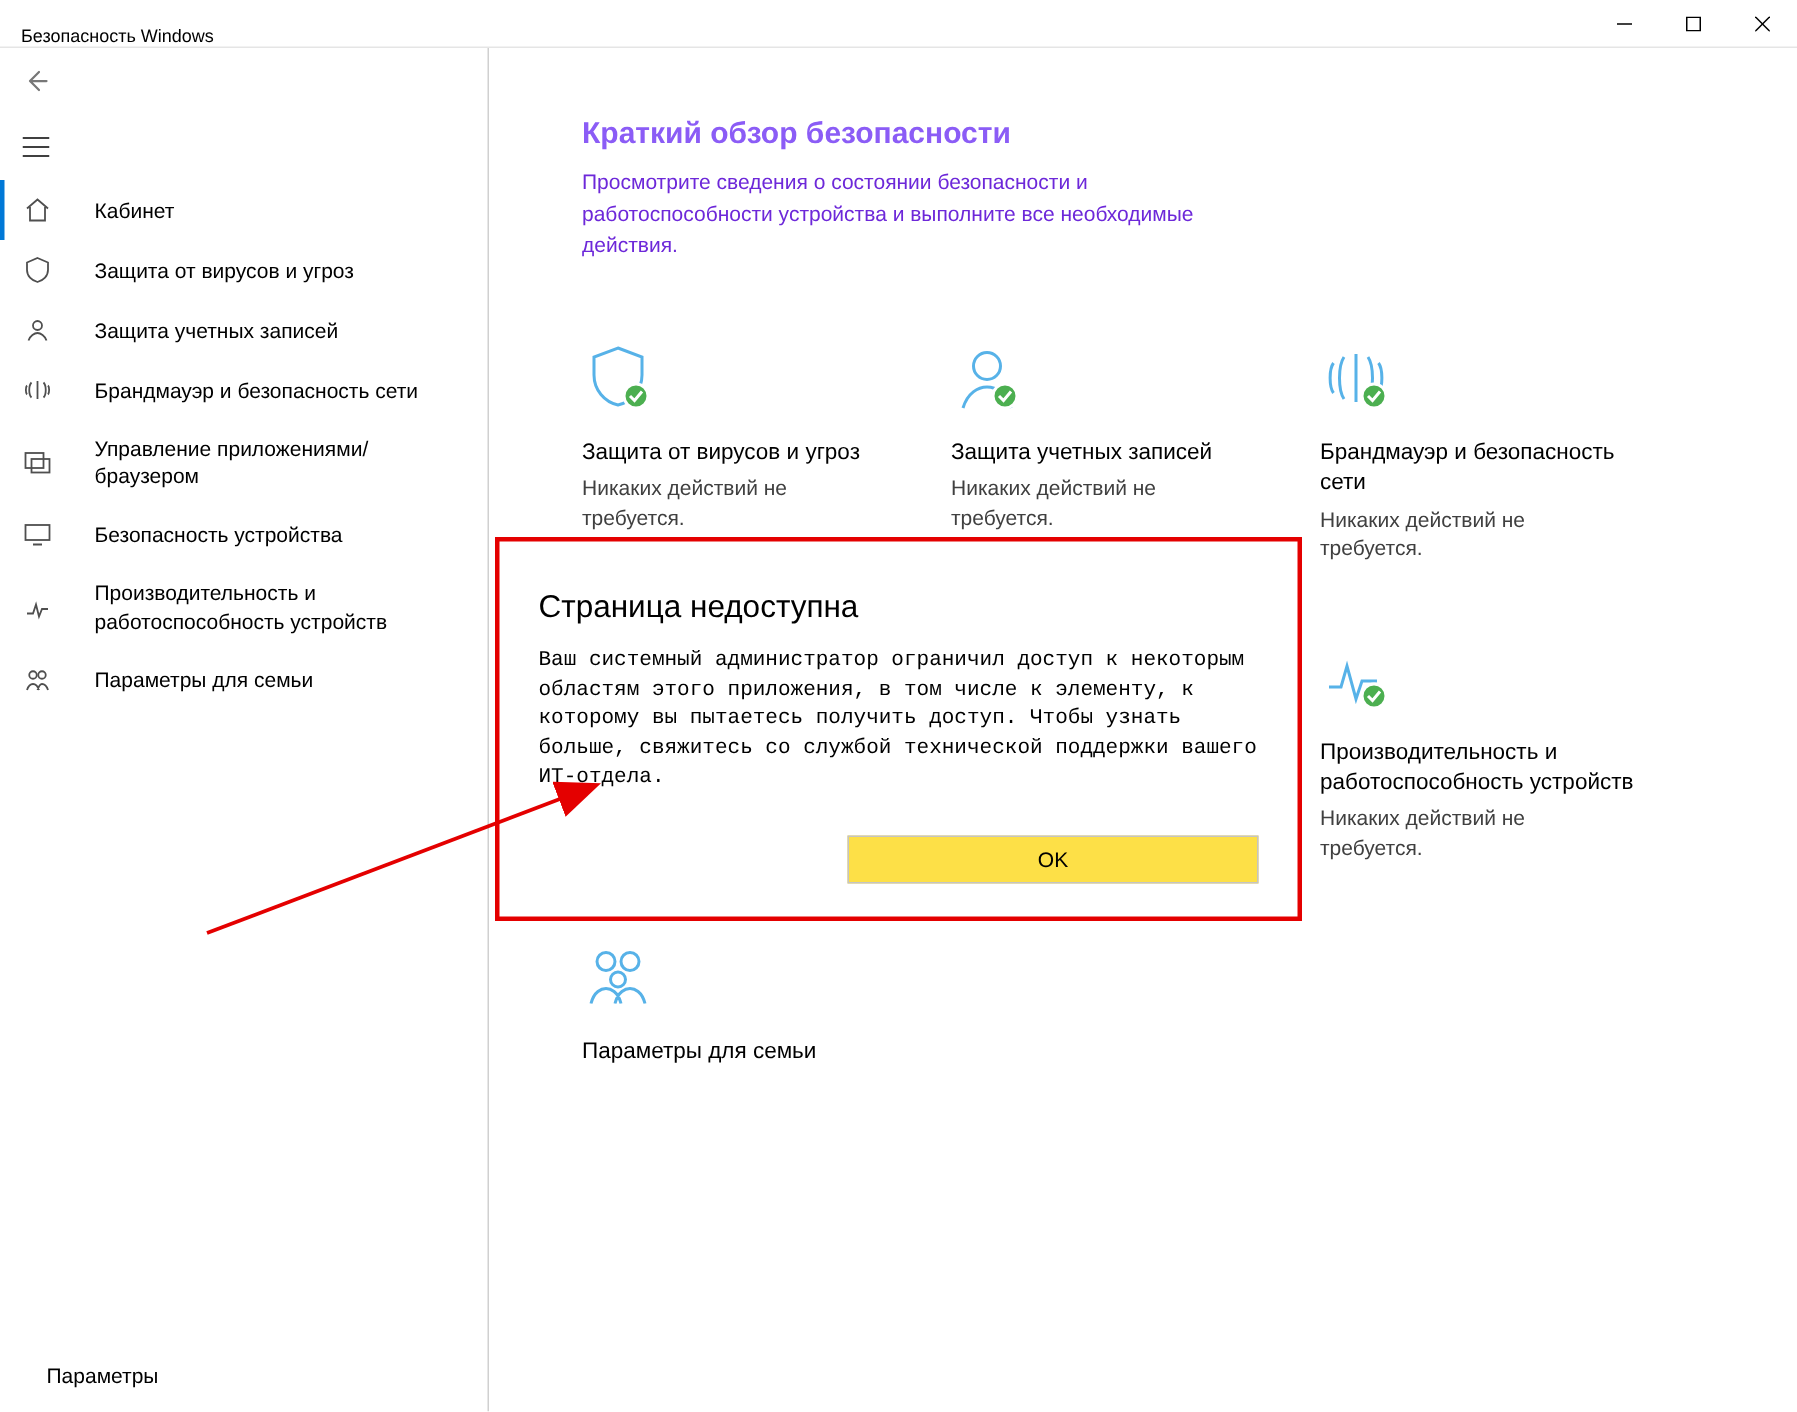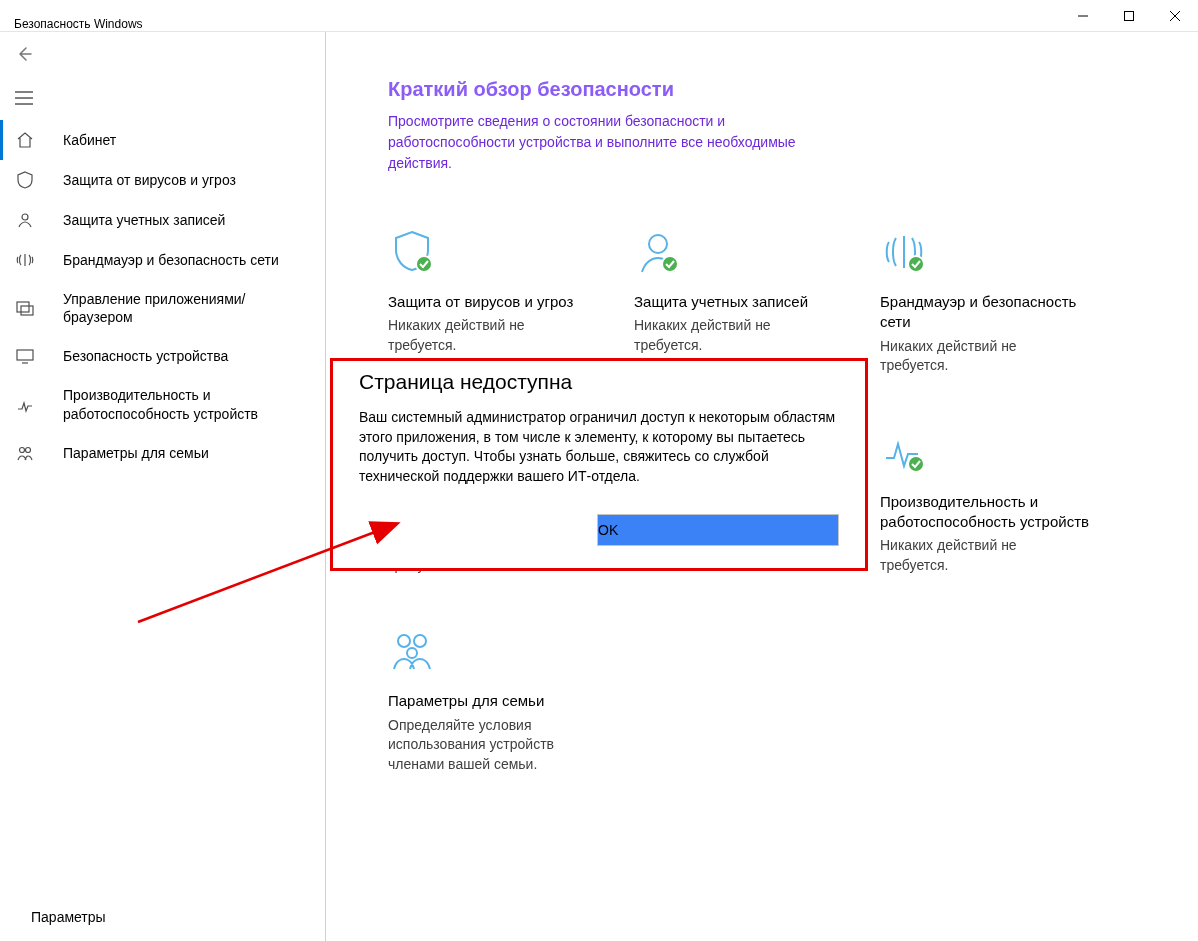--- a/index.html
+++ b/index.html
@@ -31,25 +31,25 @@
   .content .page-subtitle { max-width:420px; font-size:14px; color:#6d28d9; margin-top:10px; line-height:1.5; }
 
   .tiles { margin-top:46px; display:grid; grid-template-columns: repeat(3, 230px); column-gap:16px; row-gap:44px; }
   .tile { display:flex; flex-direction:column; }
   .tile .tile-icon { height:56px; display:flex; align-items:flex-end; margin-bottom:16px; }
   .tile .tile-icon svg { width:48px; height:48px; }
   .tile .tile-title { font-size:15px; color:#000; line-height:1.35; }
   .tile .tile-sub { font-size:14px; color:#404040; margin-top:4px; line-height:1.4; max-width:200px; }
 
   
-  .dialog { position:absolute; left:330px; top:358px; width:538px; background:#fff; border:3px solid #e40000; padding:9px 26px 22px 26px; }
+  .dialog { position:absolute; left:330px; top:358px; width:538px; background:#fff; border:3px solid #e40000; padding:32px 26px 22px 26px; }
   .dialog .dlg-title { font-size:21px; font-weight:400; margin-bottom:14px; }
-  .dialog .dlg-body { font-size:14px; line-height:1.4; color:#000; }
+  .dialog .dlg-body { font-size:14px; line-height:1.4; color:#000;font-family:Liberation Mono, monospace; }
   .dialog .dlg-actions { margin-top:28px; display:flex; justify-content:flex-end; }
-  .dialog .dlg-btn { width:242px; height:32px; background:#3b82f6; border:1px solid #c4c4c4; line-height:30px; font-size:14px; }
+  .dialog .dlg-btn { width:274px; height:32px; background:#fde047; border:1px solid #c4c4c4; text-align:center; line-height:30px; font-size:14px; }
 
   
   .arrow-svg { position:absolute; left:128px; top:512px; width:280px; height:120px; overflow:visible; pointer-events:none; }
 
   
   .icon svg, .tile-icon svg { stroke:#4f4f4f; fill:none; stroke-width:1.2; }
   .tile-icon svg { stroke:#57b2e8; stroke-width:2; }
   .badge-check { fill:#4caf50; stroke:#fff; }
 </style>
 </head>
@@ -268,21 +268,20 @@
       <div class="tile">
         <div class="tile-icon">
           <svg viewBox="0 0 48 48">
               <circle cx="16" cy="14" r="6"></circle>
               <circle cx="32" cy="14" r="6"></circle>
               <circle cx="24" cy="26" r="5"></circle>
               <path d="M6 42c2-8 7-10 10-10s8 2 10 10 M22 42c2-8 7-10 10-10s8 2 10 10"></path>
             </svg>
         </div>
         <div class="tile-title">Параметры для семьи</div>
-        <div class="tile-sub">Определяйте условия использования устройств членами вашей семьи.</div>
       </div>
 
     </div>
   </div>
 </div>
 
 <div class="dialog">
   <div class="dlg-title">Страница недоступна</div>
   <div class="dlg-body">Ваш системный администратор ограничил доступ к некоторым областям этого приложения, в том числе к элементу, к которому вы пытаетесь получить доступ. Чтобы узнать больше, свяжитесь со службой технической поддержки вашего ИТ-отдела.</div>
   <div class="dlg-actions">

